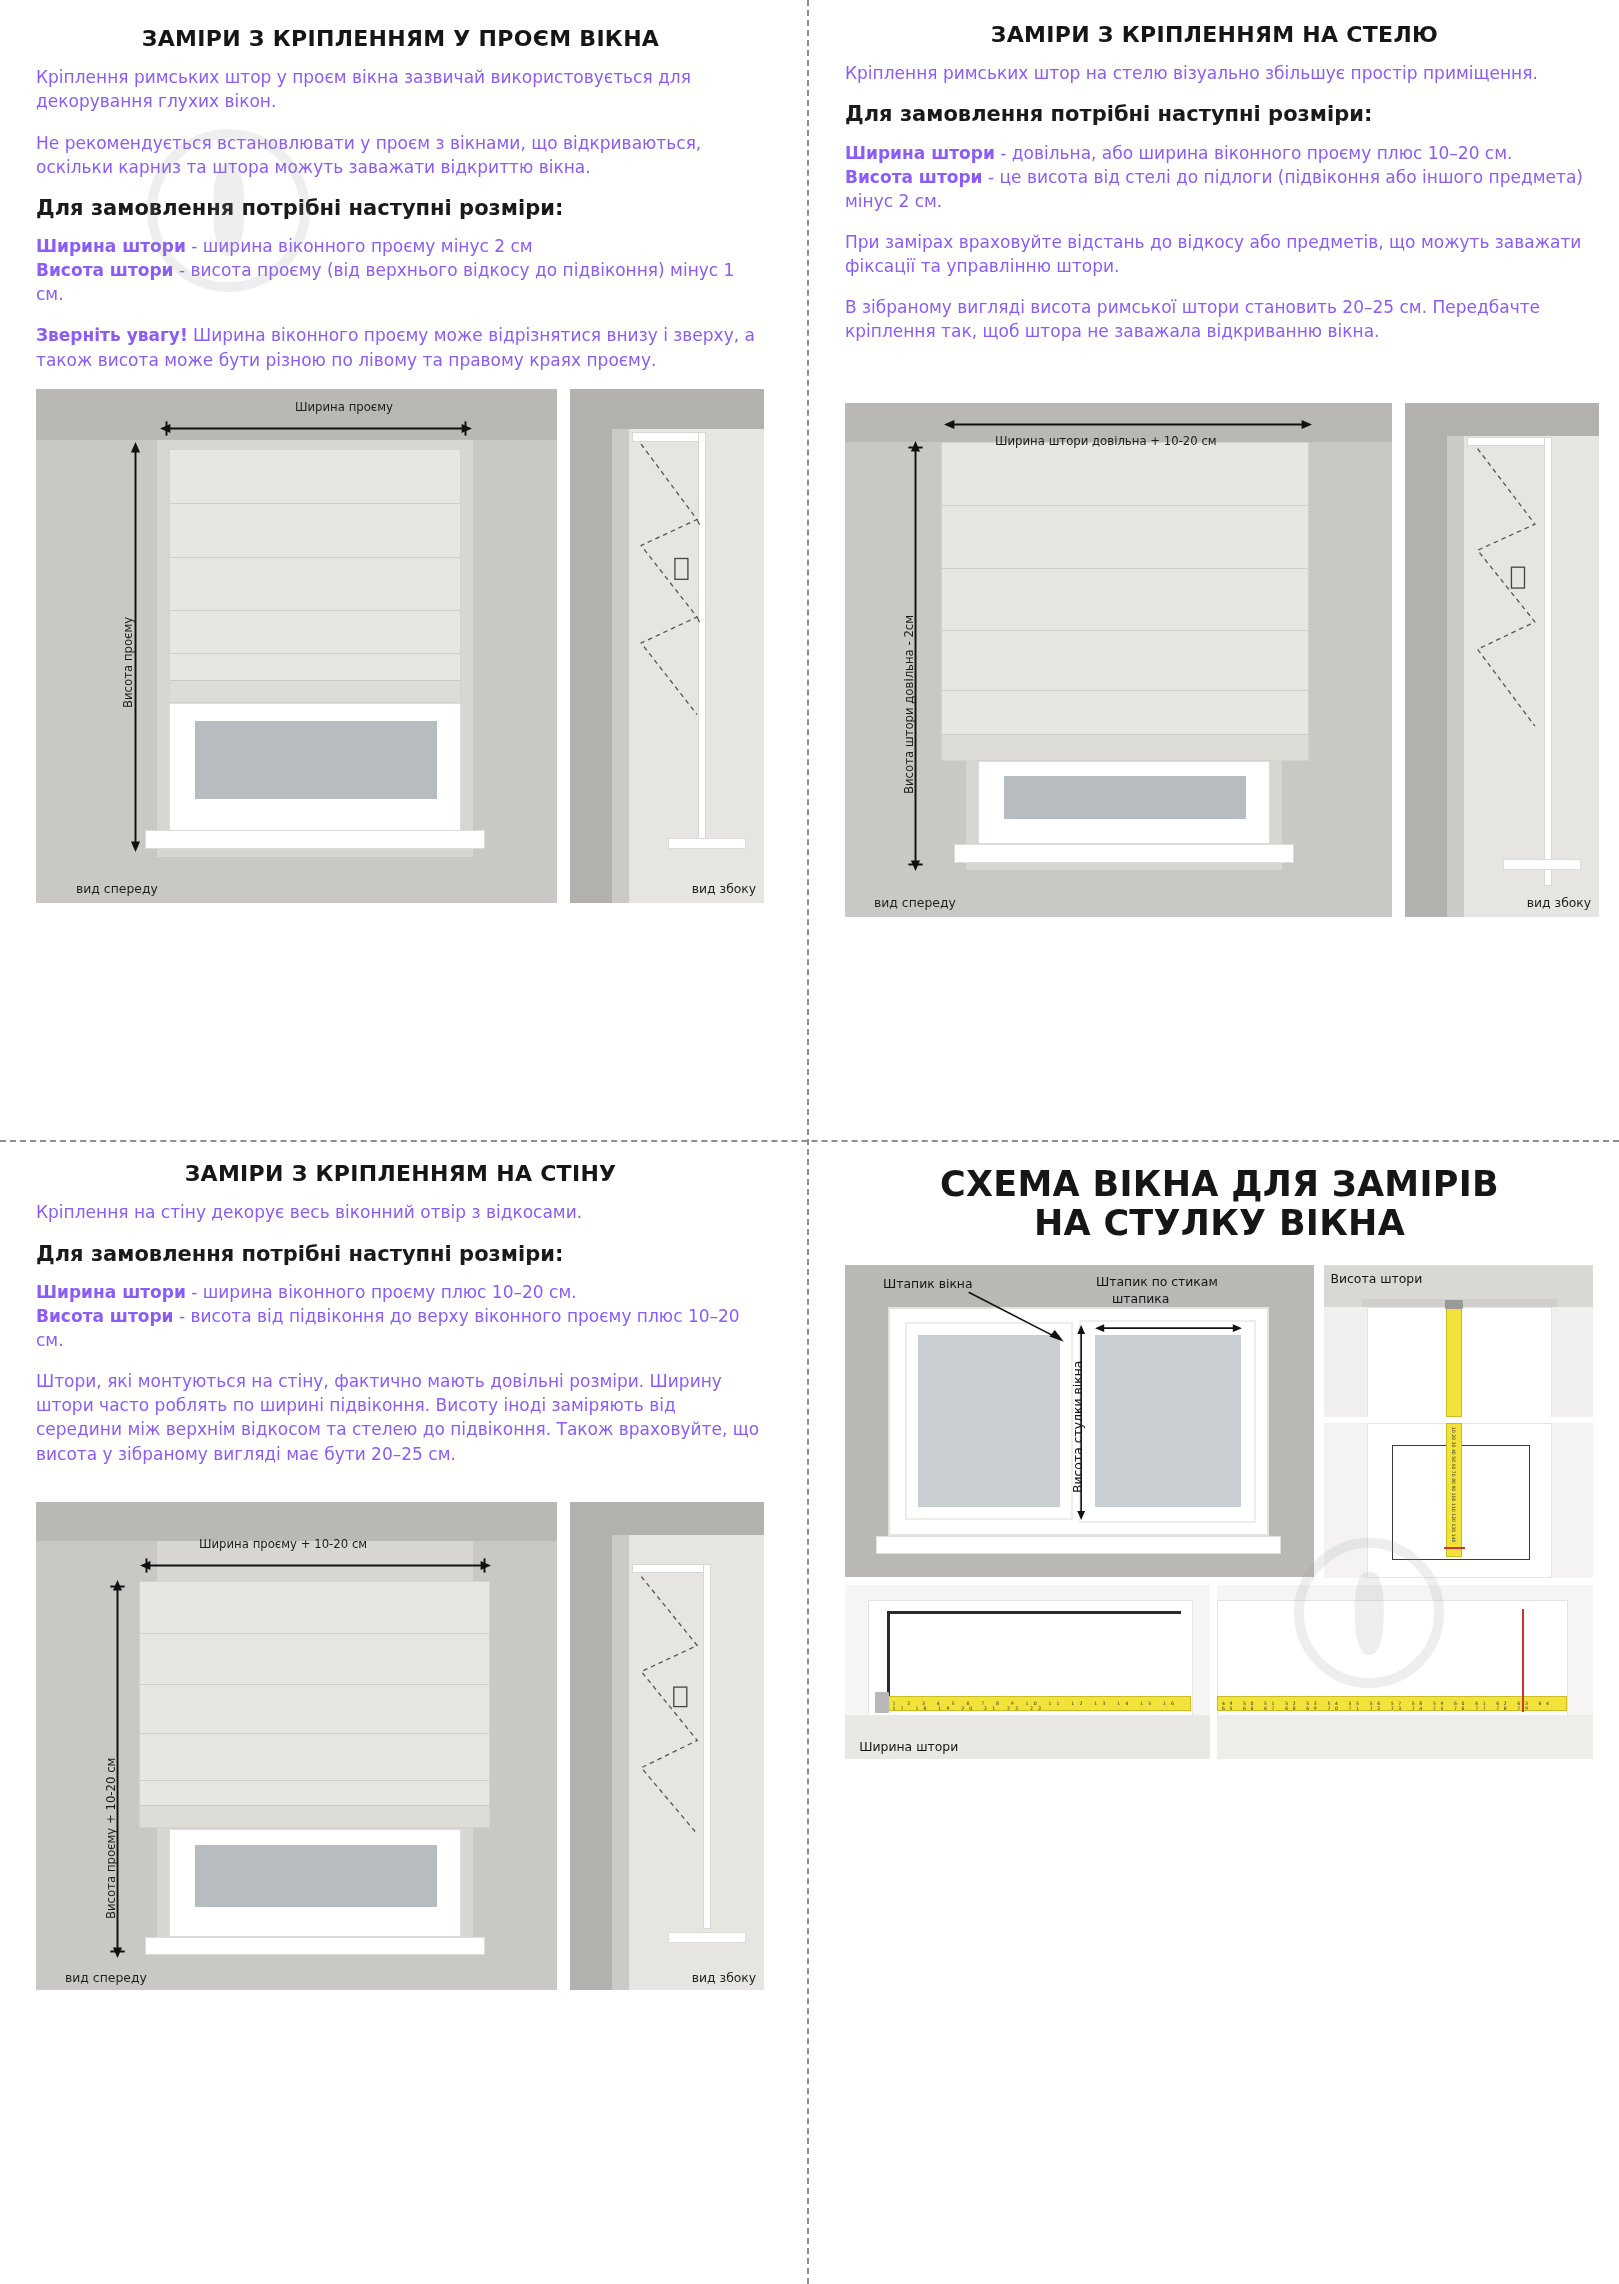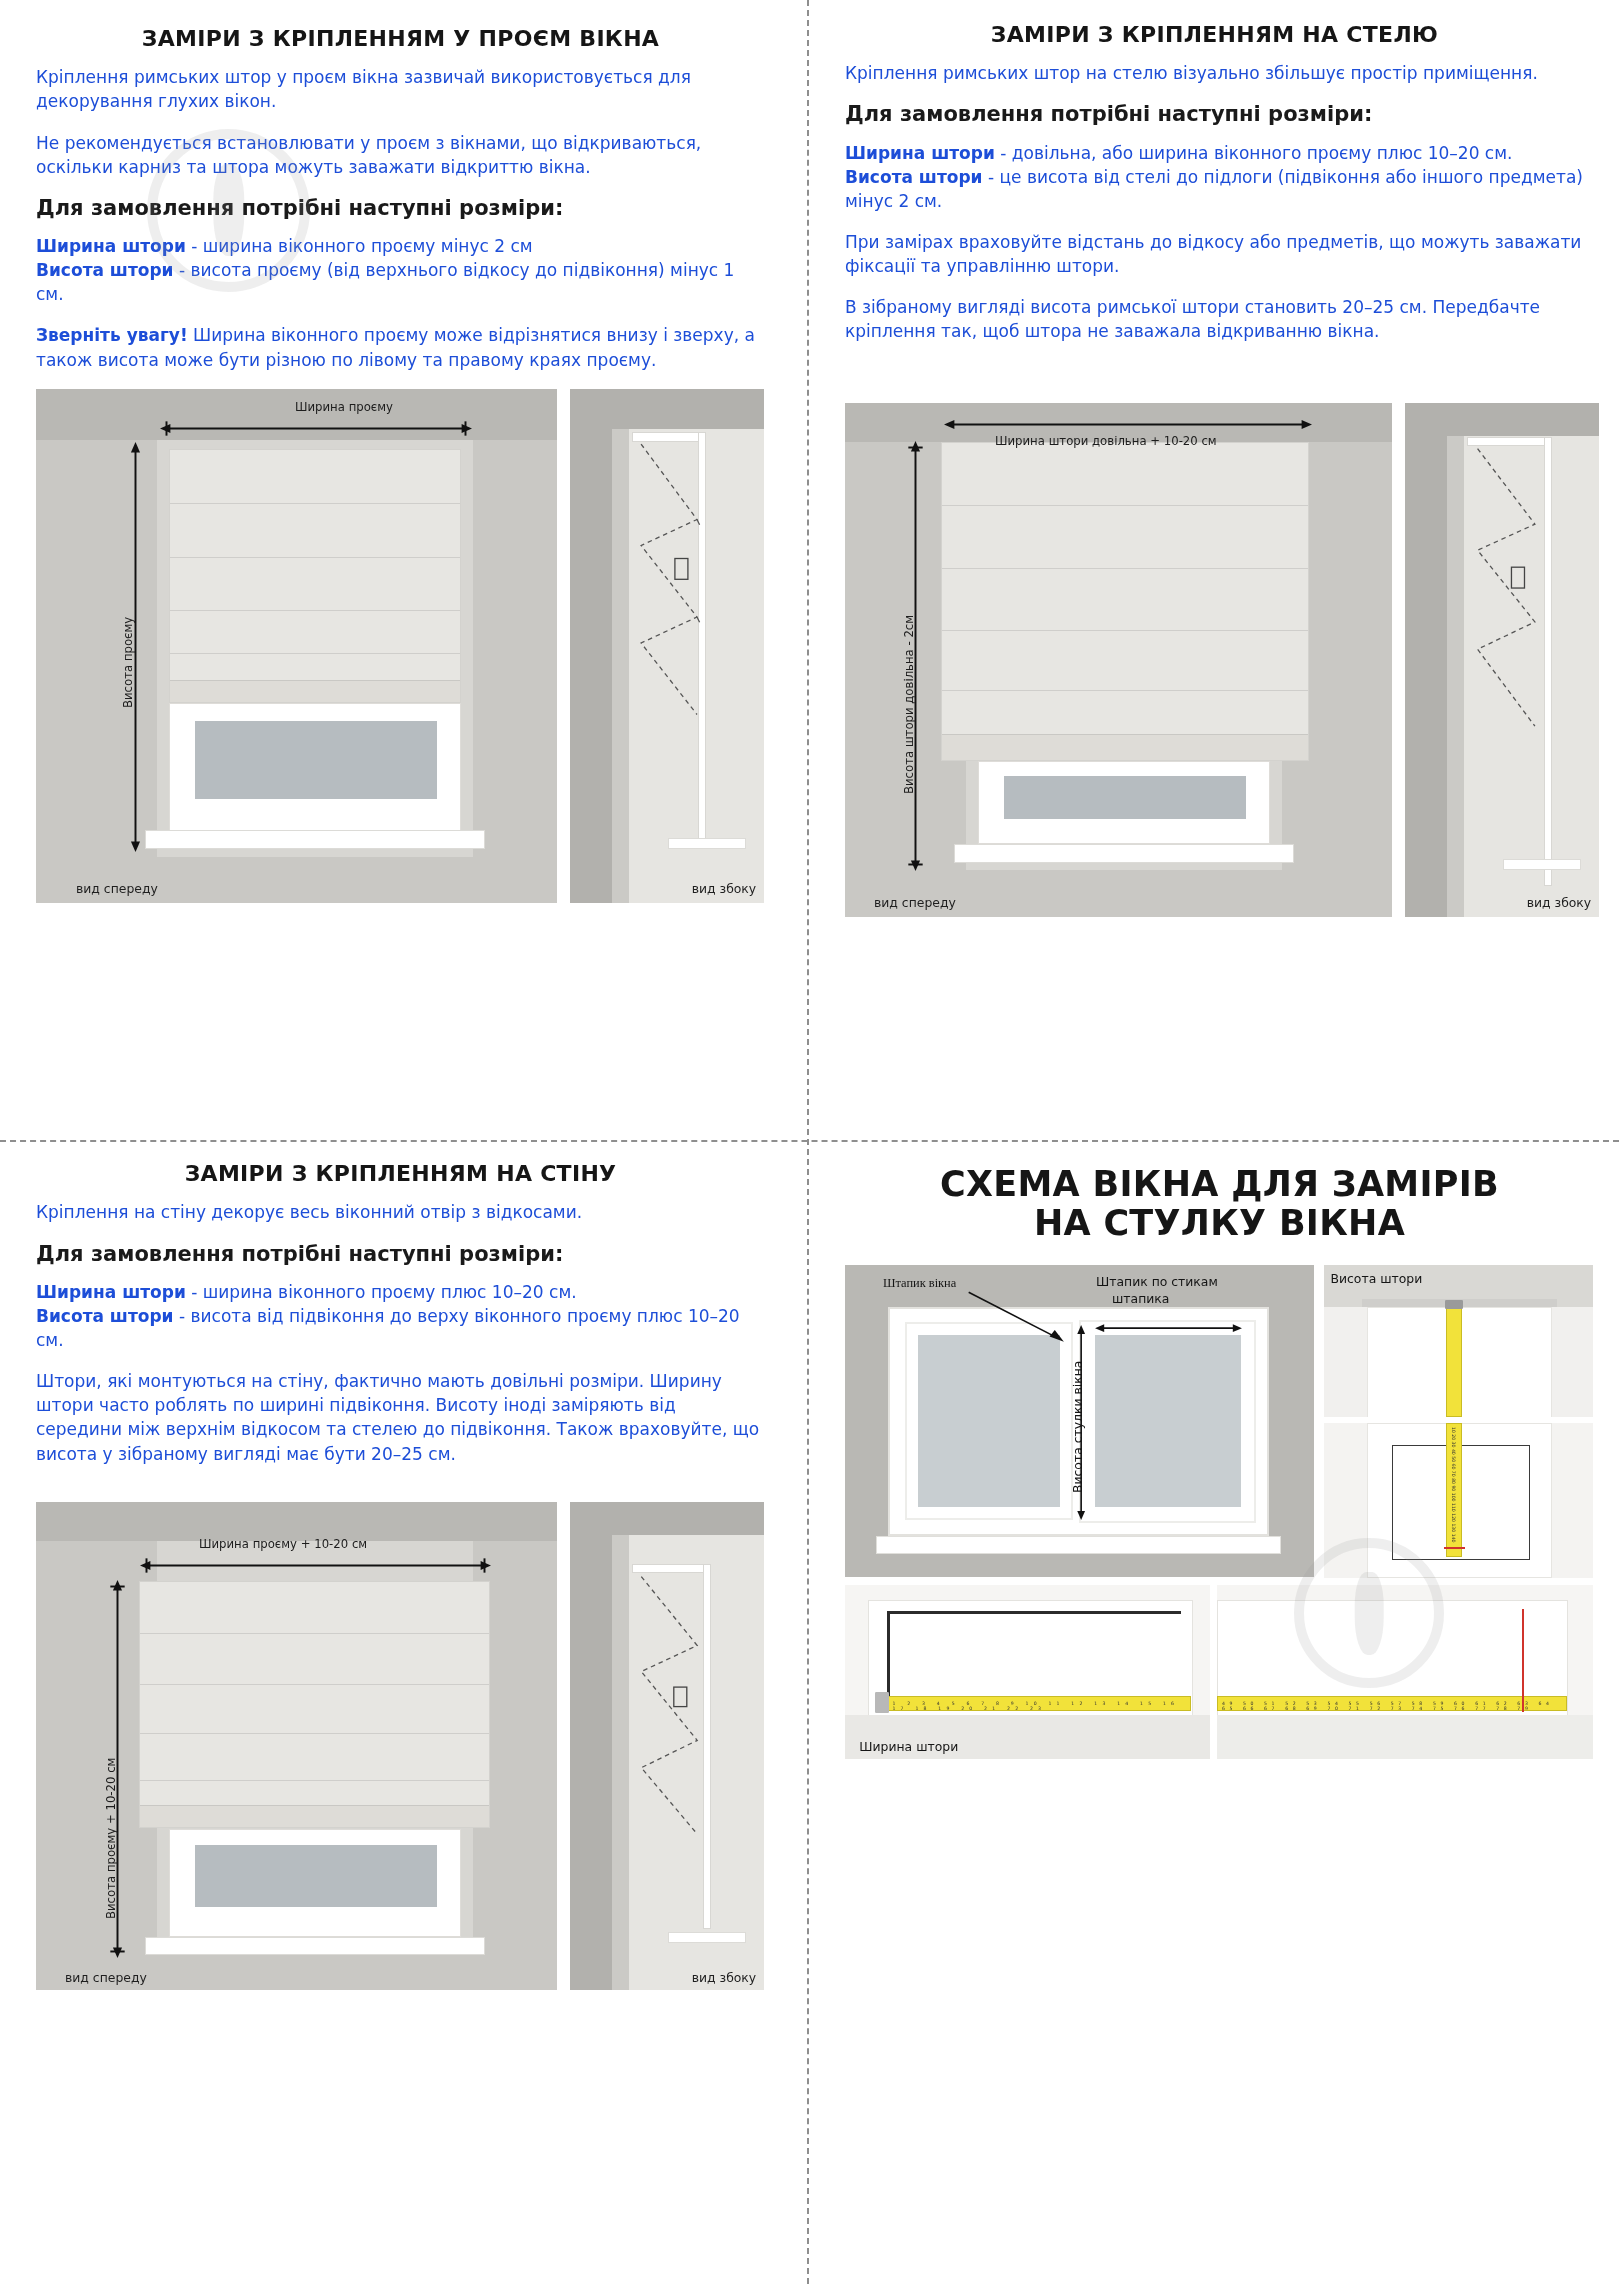--- a/index.html
+++ b/index.html
@@ -59,21 +59,21 @@
     text-align: center;
     line-height: 1.12;
     margin: 3.9px 0 17px 0;
     text-transform: uppercase;
     color: #161616;
   }
   p.body {
     font-size: 17px;
     line-height: 1.42;
     margin: 0 0 17px 0;
-    color: #1d4ed8;
+    color: #8b5cf6;
   }
   p.body:last-child { margin-bottom: 0; }
   .b { font-weight: 700; }
   .sub-head {
     font-size: 21px;
     font-weight: 700;
     margin: 0 0 14.3px 0;
   }
 
   
@@ -408,21 +408,21 @@
 
         <div style="position:absolute;left:234px;top:55px;width:177px;height:203px;background:#ffffff;border:2px solid #ededea;"></div>
         <div style="position:absolute;left:250px;top:70px;width:146px;height:172px;background:#c8ced1;"></div>
 
         <div style="position:absolute;left:31px;top:271px;width:405px;height:18px;background:#ffffff;border:0.7px solid #e0dfdb;"></div>
 
         <svg style="position:absolute;left:121px;top:22px;" width="111" height="60" viewBox="0 0 170 92">
           <line x1="4" y1="8" x2="140" y2="78" stroke="#111" stroke-width="2.5"></line>
           <polygon points="150,84 128,76 136,66" fill="#111"></polygon>
         </svg>
-        <div class="lbl" style="left:38px;top:10.4px;font-family:Liberation Serif, serif;">Штапик вікна</div>
+        <div class="lbl" style="left:38px;top:10.4px;">Штапик вікна</div>
 
         <svg style="position:absolute;left:250px;top:56px;" width="147" height="14.3" viewBox="0 0 226 22">
           <line x1="8" y1="11" x2="218" y2="11" stroke="#111" stroke-width="2.5"></line>
           <polygon points="0,11 14,5 14,17" fill="#111"></polygon>
           <polygon points="226,11 212,5 212,17" fill="#111"></polygon>
         </svg>
         <div class="lbl" style="left:251px;top:9px;">Штапик по стикам</div>
         <div class="lbl" style="left:267px;top:26px;">штапика</div>
 
         <svg style="position:absolute;left:229px;top:60px;" width="14.3" height="195" viewBox="0 0 22 300">

